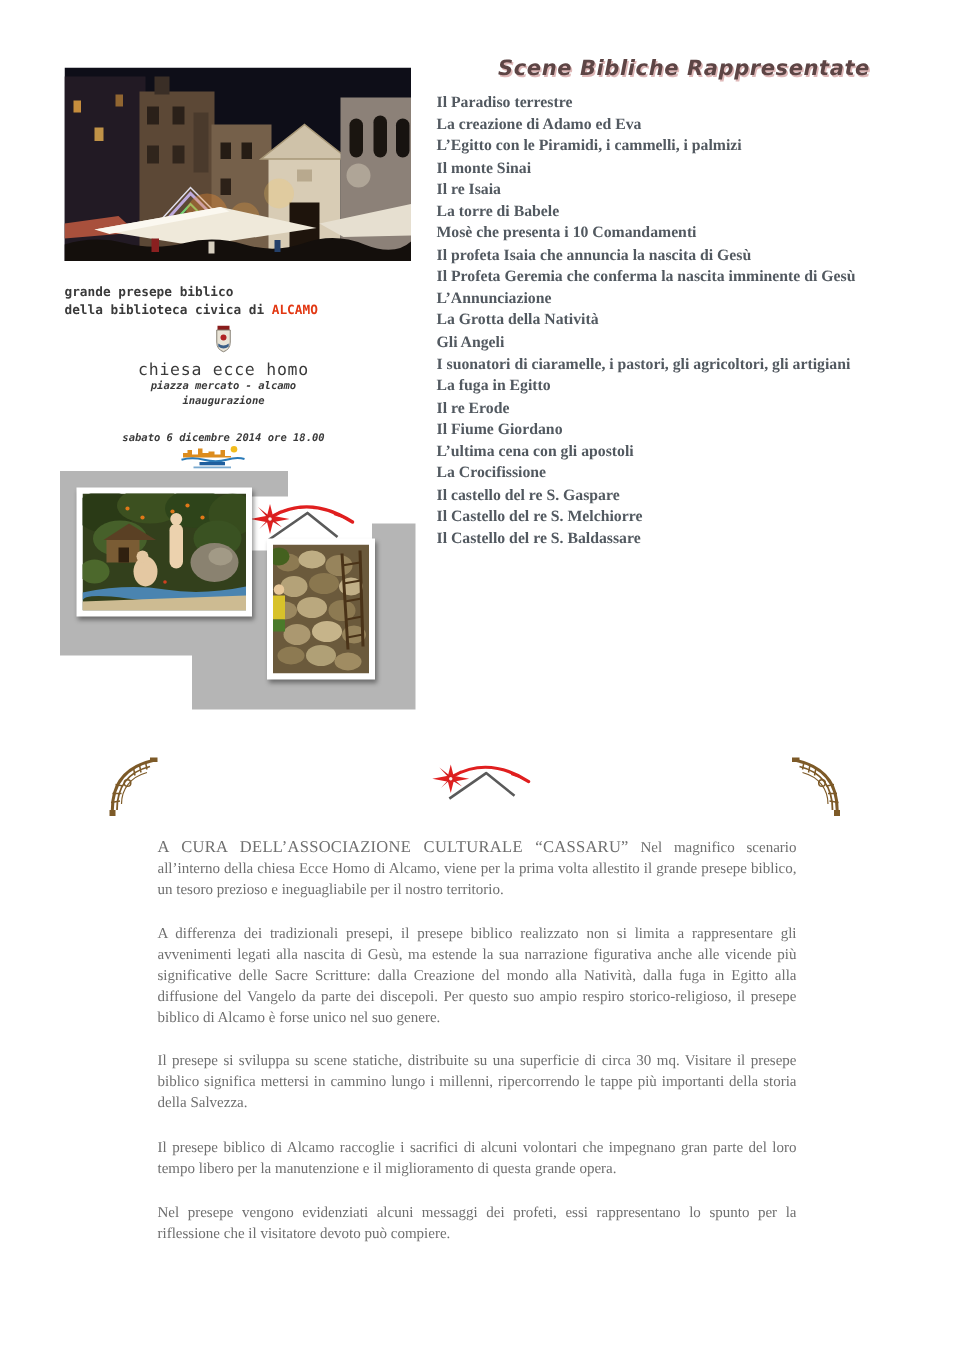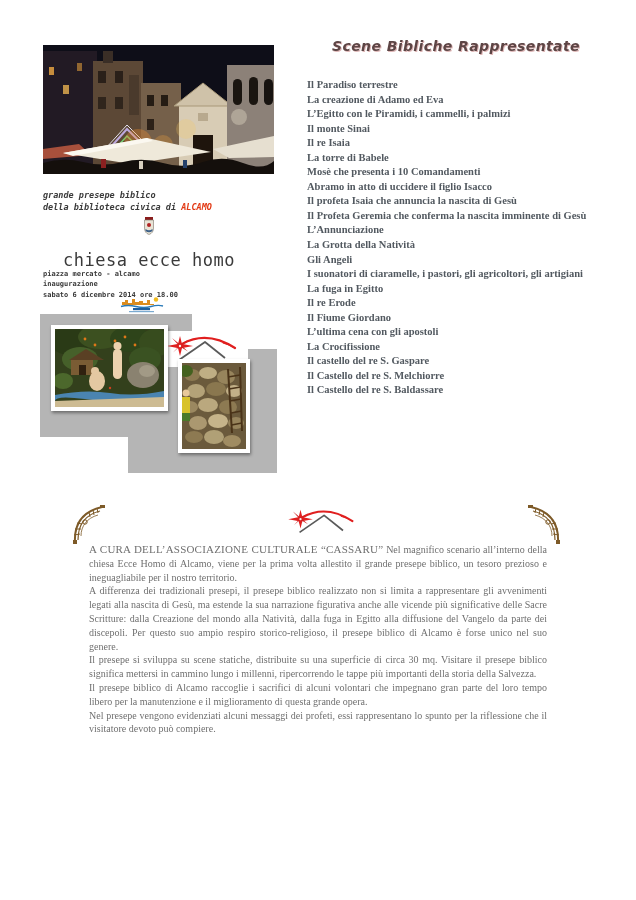--- a/index.html
+++ b/index.html
@@ -13,37 +13,37 @@
 
   
   #main-title{
     position:absolute;left:291px;top:38px;width:330px;text-align:center;
     font-family:"DejaVu Sans",sans-serif;font-style:italic;font-weight:bold;
     font-size:14px;letter-spacing:.4px;color:#5d4545;
     text-shadow:1px 1px 0 rgba(196,126,126,.55);
     white-space:nowrap;
   }
   #scene-list{
-    position:absolute;left:291px;top:62px;margin:16px;padding:0;list-style:none;
+    position:absolute;left:291px;top:62px;margin:0;padding:0;list-style:none;
     font-family:"Liberation Serif",serif;font-weight:700;font-size:10.5px;
     color:#525960;
   }
   #scene-list li{line-height:14.55px;white-space:nowrap;}
 
   
   #event-block{
     position:absolute;left:43px;top:190px;width:212px;
     font-family:"DejaVu Sans Mono",monospace;color:#3a3a3a;
   }
-  .ev-top{font-size:8.5px;font-weight:700;line-height:11.5px;white-space:nowrap;font-style:italic;}
+  .ev-top{font-size:8.5px;font-weight:700;line-height:11.5px;white-space:nowrap;}
   .hl{color:#e23813;}
   .crest-row{text-align:center;margin-top:4px;height:19px;}
-  .venue{text-align:center;font-size:17px;margin-top:14px;letter-spacing:.5px;white-space:nowrap;}
-  .sub{text-align:left;font-size:7px;font-weight:700;line-height:9.5px;white-space:nowrap;}
-  .sub.date{margin-top:2px;}
+  .venue{text-align:center;font-size:11px;margin-top:4px;letter-spacing:.5px;white-space:nowrap;}
+  .sub{text-align:center;font-size:7px;font-weight:700;line-height:9.5px;white-space:nowrap;font-style:italic;}
+  .sub.date{margin-top:16px;}
 
   
   #city-logo{position:absolute;left:120px;top:296px;width:44px;height:17px;}
 
   
   .gray-box{position:absolute;background:#b5b5b5;}
   #gray-box2{left:128px;top:349px;width:149px;height:124px;z-index:1;}
   #gray-box1{left:40px;top:314px;width:152px;height:123px;z-index:2;}
   #comet-patch{position:absolute;left:166px;top:331px;width:82px;height:36px;background:#fff;z-index:3;}
   .photo-frame{position:absolute;background:#fff;padding:4px;box-shadow:1px 2px 3px rgba(0,0,0,.4);}
@@ -56,21 +56,21 @@
   #orn-left{left:72px;top:502px;}
   #orn-right{left:527px;top:502px;transform:scaleX(-1);}
   #comet-mid{position:absolute;left:288px;top:505px;width:76px;height:34px;}
 
   
   #body-text{
     position:absolute;left:89px;top:543px;width:458px;
     font-family:"Liberation Serif",serif;font-size:10px;line-height:13.8px;
     color:#6f6f6f;text-align:justify;
   }
-  #body-text p{margin:0;}
+  #body-text p{margin:16px;}
   .lead{font-size:11px;letter-spacing:.2px;}
 </style>
 </head>
 <body>
 
 <div id="page">
 
   <svg width="0" height="0" style="position:absolute" aria-hidden="true">
     <defs>
       <g id="comet-def">
@@ -141,21 +141,20 @@
 
   <div id="main-title">Scene Bibliche Rappresentate</div>
   <ul id="scene-list">
       <li>Il Paradiso terrestre</li>
       <li>La creazione di Adamo ed Eva</li>
       <li>L’Egitto con le Piramidi, i cammelli, i palmizi</li>
       <li>Il monte Sinai</li>
       <li>Il re Isaia</li>
       <li>La torre di Babele</li>
       <li>Mosè che presenta i 10 Comandamenti</li>
-      <li>Abramo in atto di uccidere il figlio Isacco</li>
       <li>Il profeta Isaia che annuncia la nascita di Gesù</li>
       <li>Il Profeta Geremia che conferma la nascita imminente di Gesù</li>
       <li>L’Annunciazione</li>
       <li>La Grotta della Natività</li>
       <li>Gli Angeli</li>
       <li>I suonatori di ciaramelle, i pastori, gli agricoltori, gli artigiani</li>
       <li>La fuga in Egitto</li>
       <li>Il re Erode</li>
       <li>Il Fiume Giordano</li>
       <li>L’ultima cena con gli apostoli</li>

